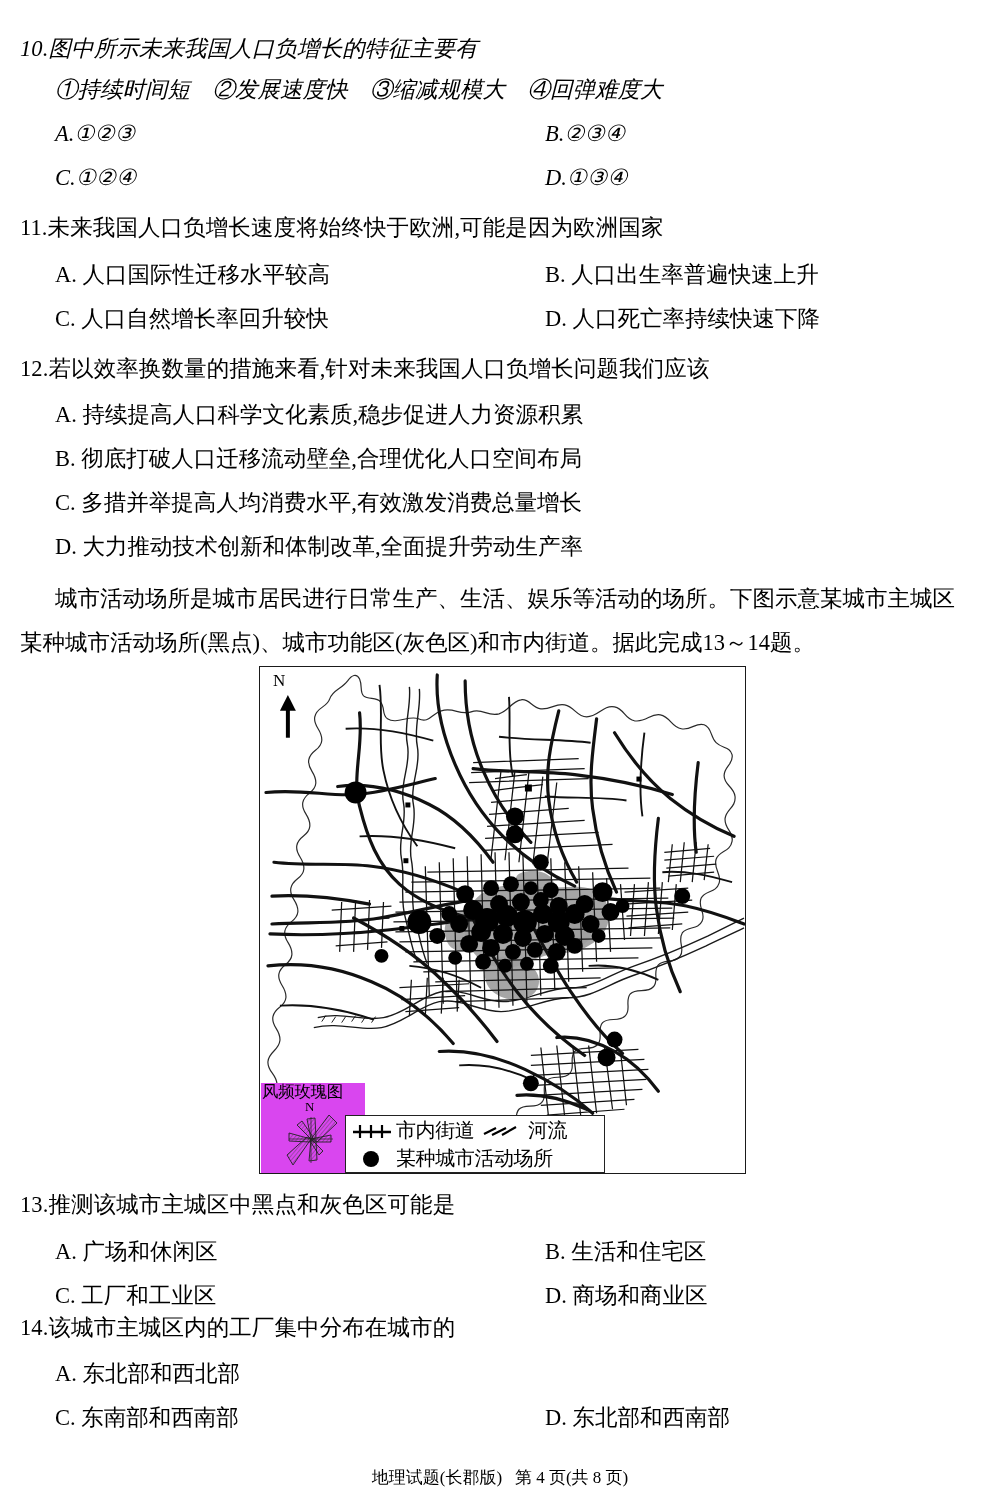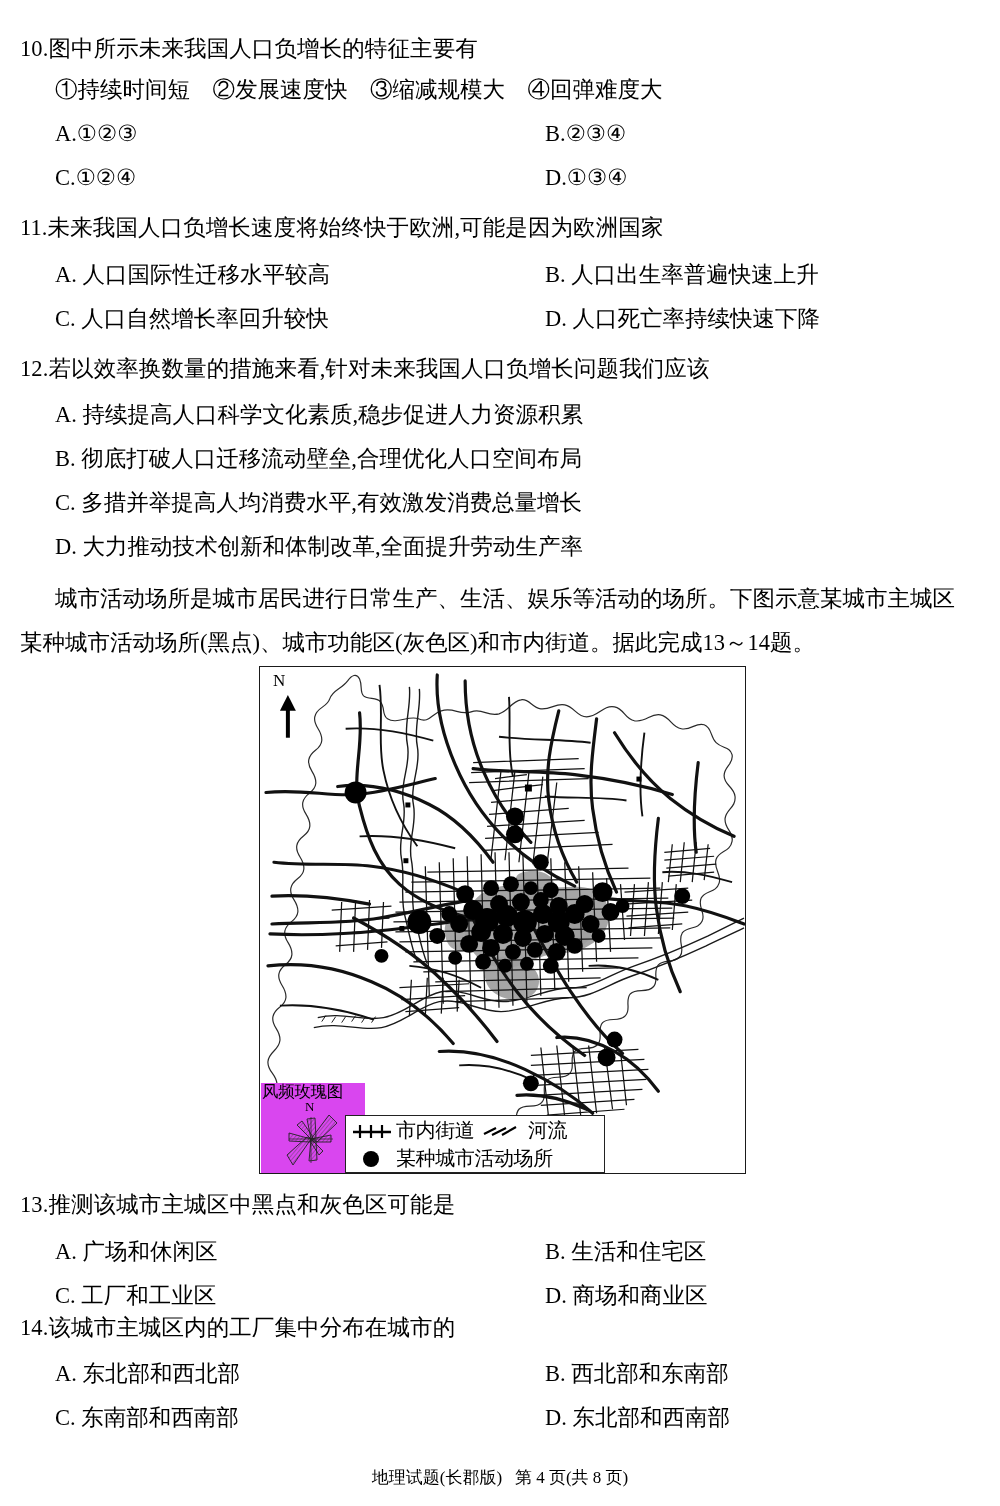--- a/index.html
+++ b/index.html
@@ -151,21 +151,21 @@
     font-size: 17px;
     white-space: nowrap;
   }
   .footer span { display: inline; }
 </style>
 </head>
 <body>
 
 <div class="page">
 
-  <div class="q-block" style="padding-top:38px;">
+  <div class="q-block" style="padding-top:38px;font-style:italic;">
     <div class="q-stem">
       <span class="q-num">10.</span><span>图中所示未来我国人口负增长的特征主要有</span>
     </div>
     <div class="q-sub" style="margin-top:18px;">①持续时间短　②发展速度快　③缩减规模大　④回弹难度大</div>
     <div class="opt-row" style="margin-top:12px;">
       <span class="opt-a">A.①②③</span>
       <span class="opt-b">B.②③④</span>
     </div>
     <div class="opt-row" style="margin-top:2px;">
       <span class="opt-c">C.①②④</span>
@@ -582,21 +582,20 @@
       <span class="opt-d">D. 商场和商业区</span>
     </div>
   </div>
 
   <div class="q-block" style="">
     <div class="q-stem">
       <span class="q-num">14.</span><span>该城市主城区内的工厂集中分布在城市的</span>
     </div>
     <div class="opt-row" style="margin-top:14px;">
       <span class="opt-a">A. 东北部和西北部</span>
-      <span class="opt-b">B. 西北部和东南部</span>
     </div>
     <div class="opt-row" style="margin-top:2px;">
       <span class="opt-c">C. 东南部和西南部</span>
       <span class="opt-d">D. 东北部和西南部</span>
     </div>
   </div>
 
   <div class="footer">
     <span>地理试题(长郡版)</span><span>&nbsp;&nbsp;&nbsp;</span><span>第 4 页(共 8 页)</span>
   </div>

